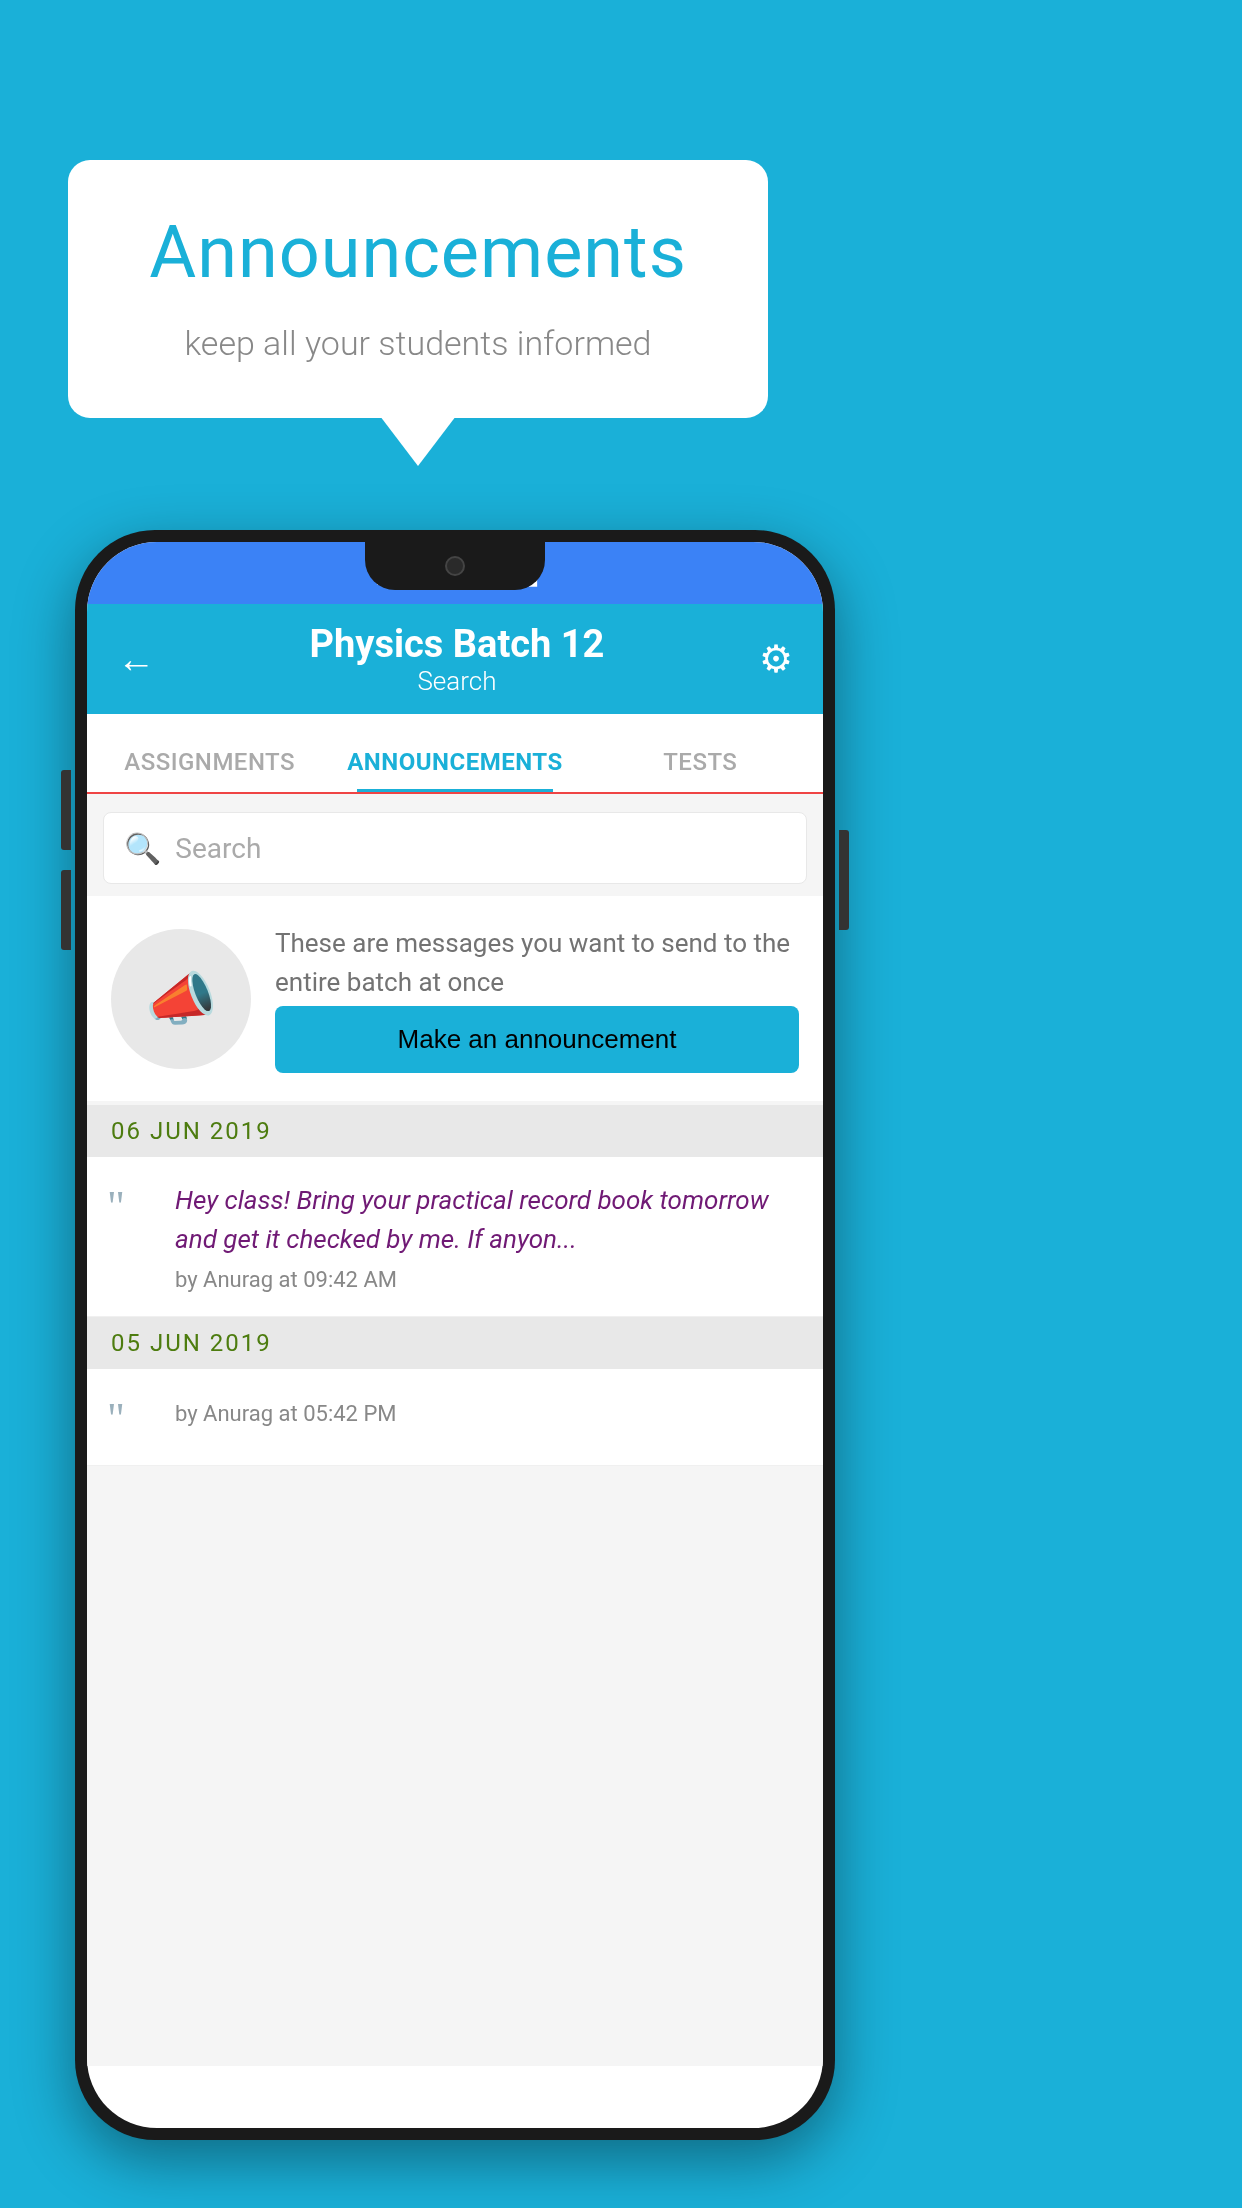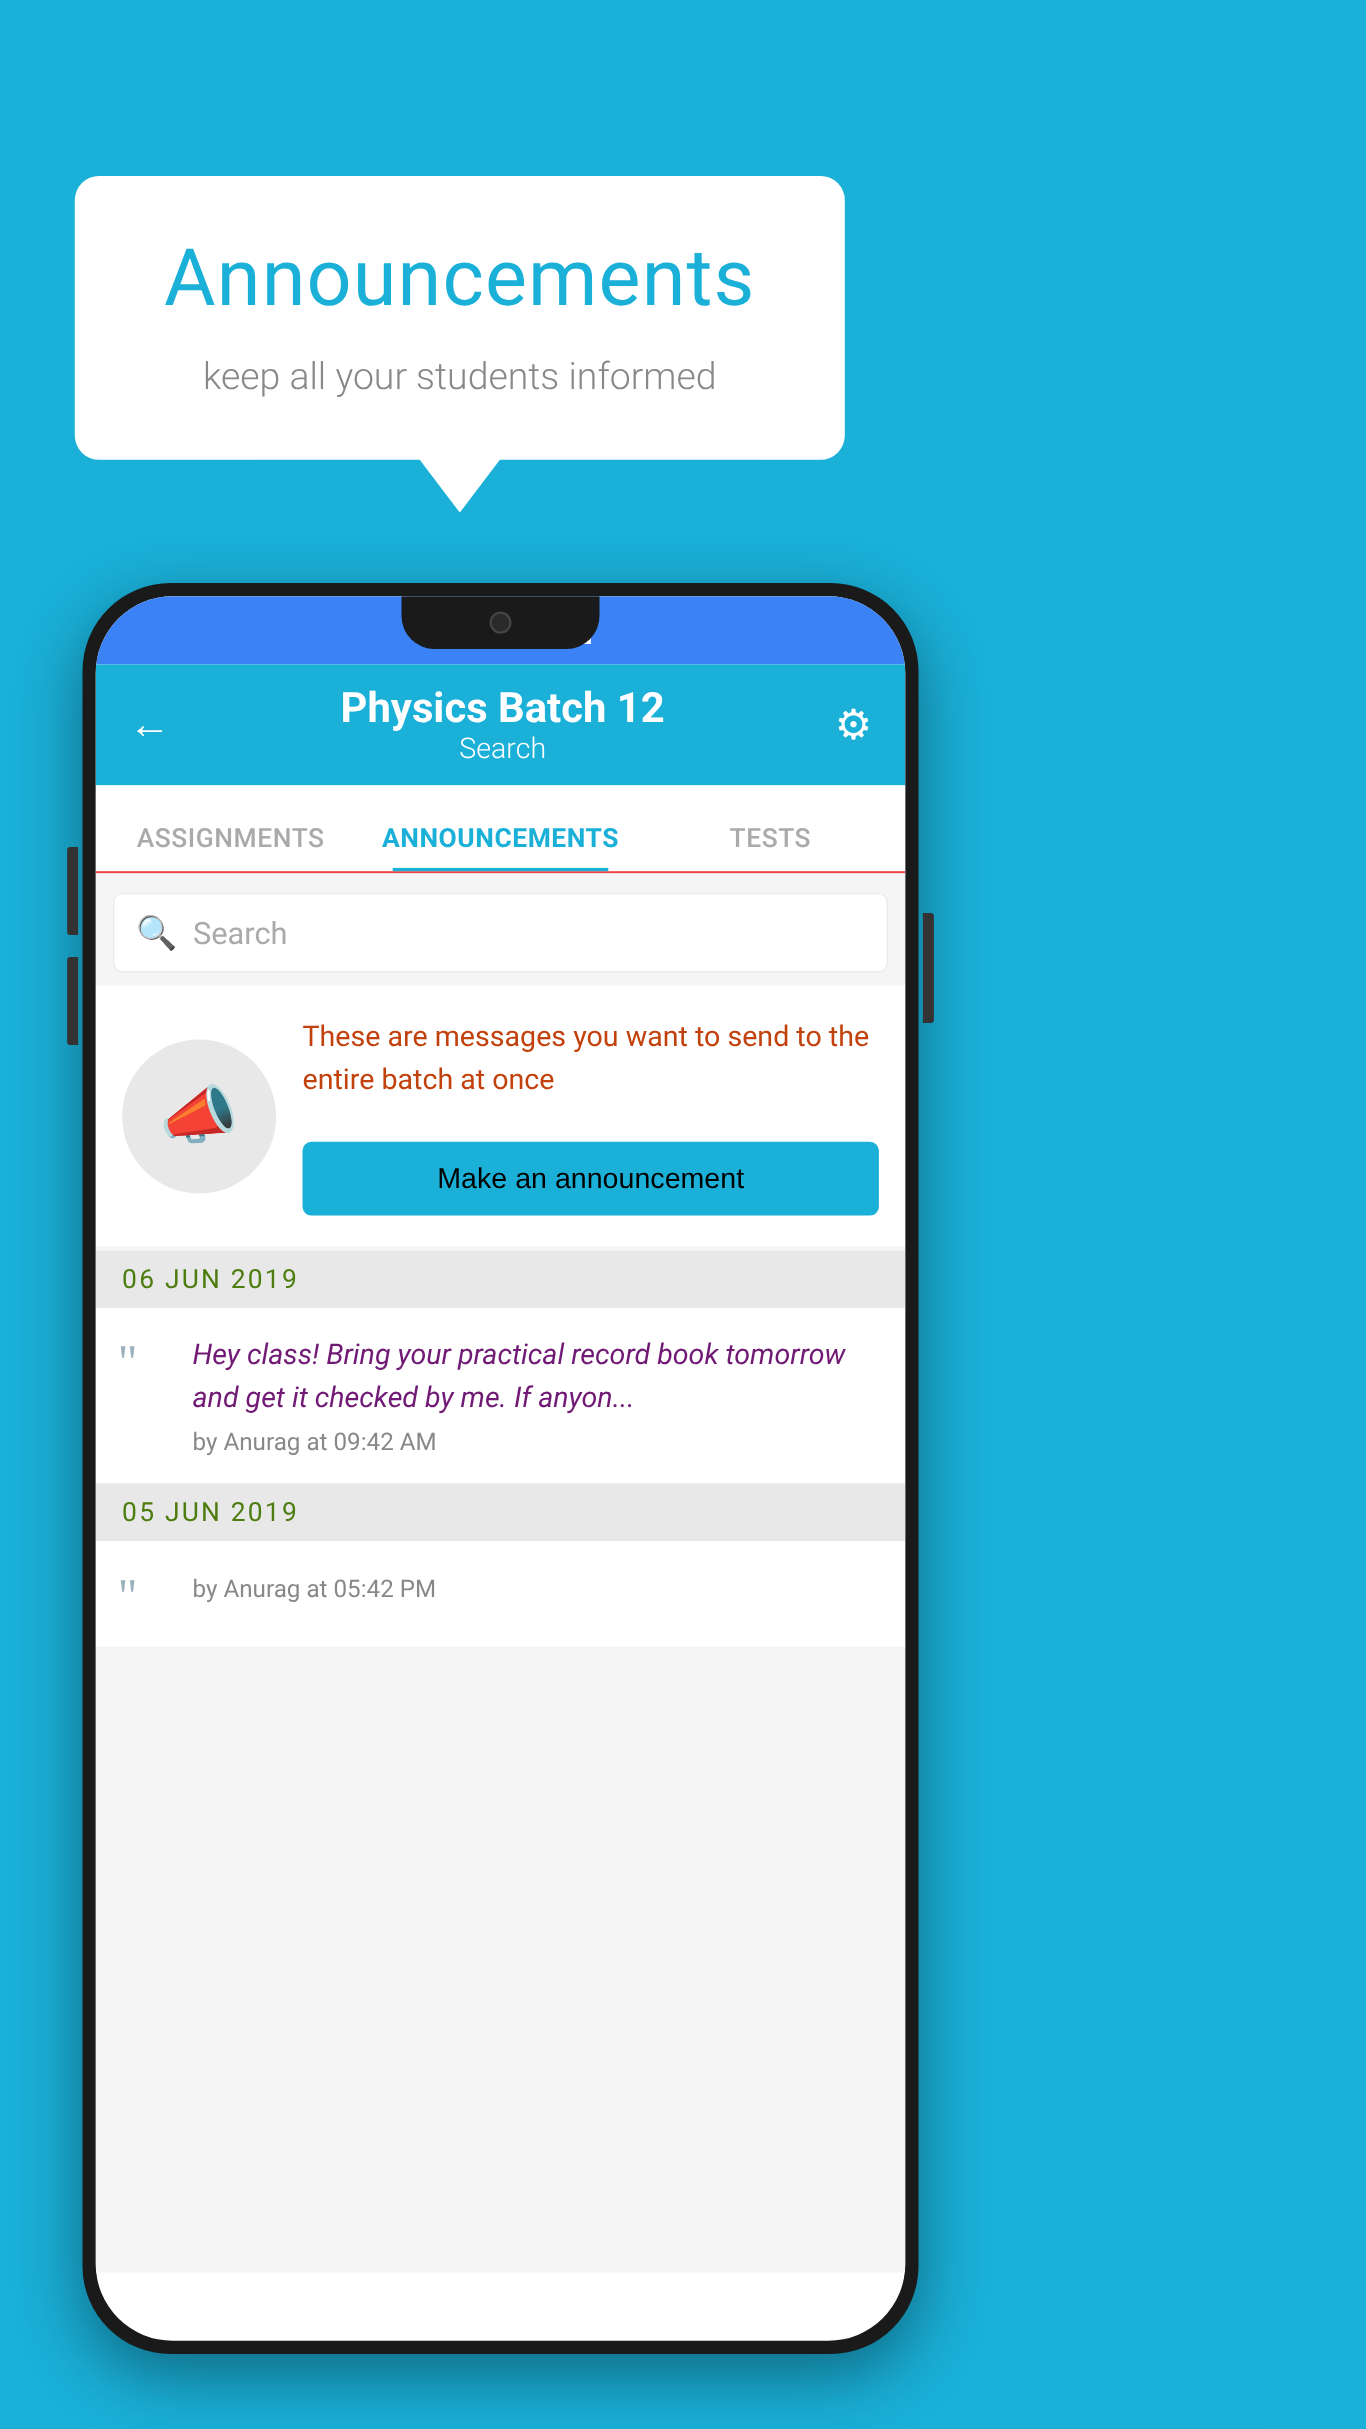--- a/index.html
+++ b/index.html
@@ -238,23 +238,23 @@
     }
     .megaphone-icon {
       font-size: 58px;
       color: #5a7080;
     }
     .announce-right {
       flex: 1;
     }
     .announce-desc {
       font-size: 26px;
-      color: #c2410c;
+      color: #737373;
       line-height: 1.5;
-      margin-bottom: 36px;
+      margin-bottom: 4px;
     }
     .announce-btn {
       background: #1ab0d8;
       color: #000000;
       border: none;
       border-radius: 8px;
       padding: 18px 30px;
       font-size: 26px;
       font-weight: 500;
       cursor: pointer;

